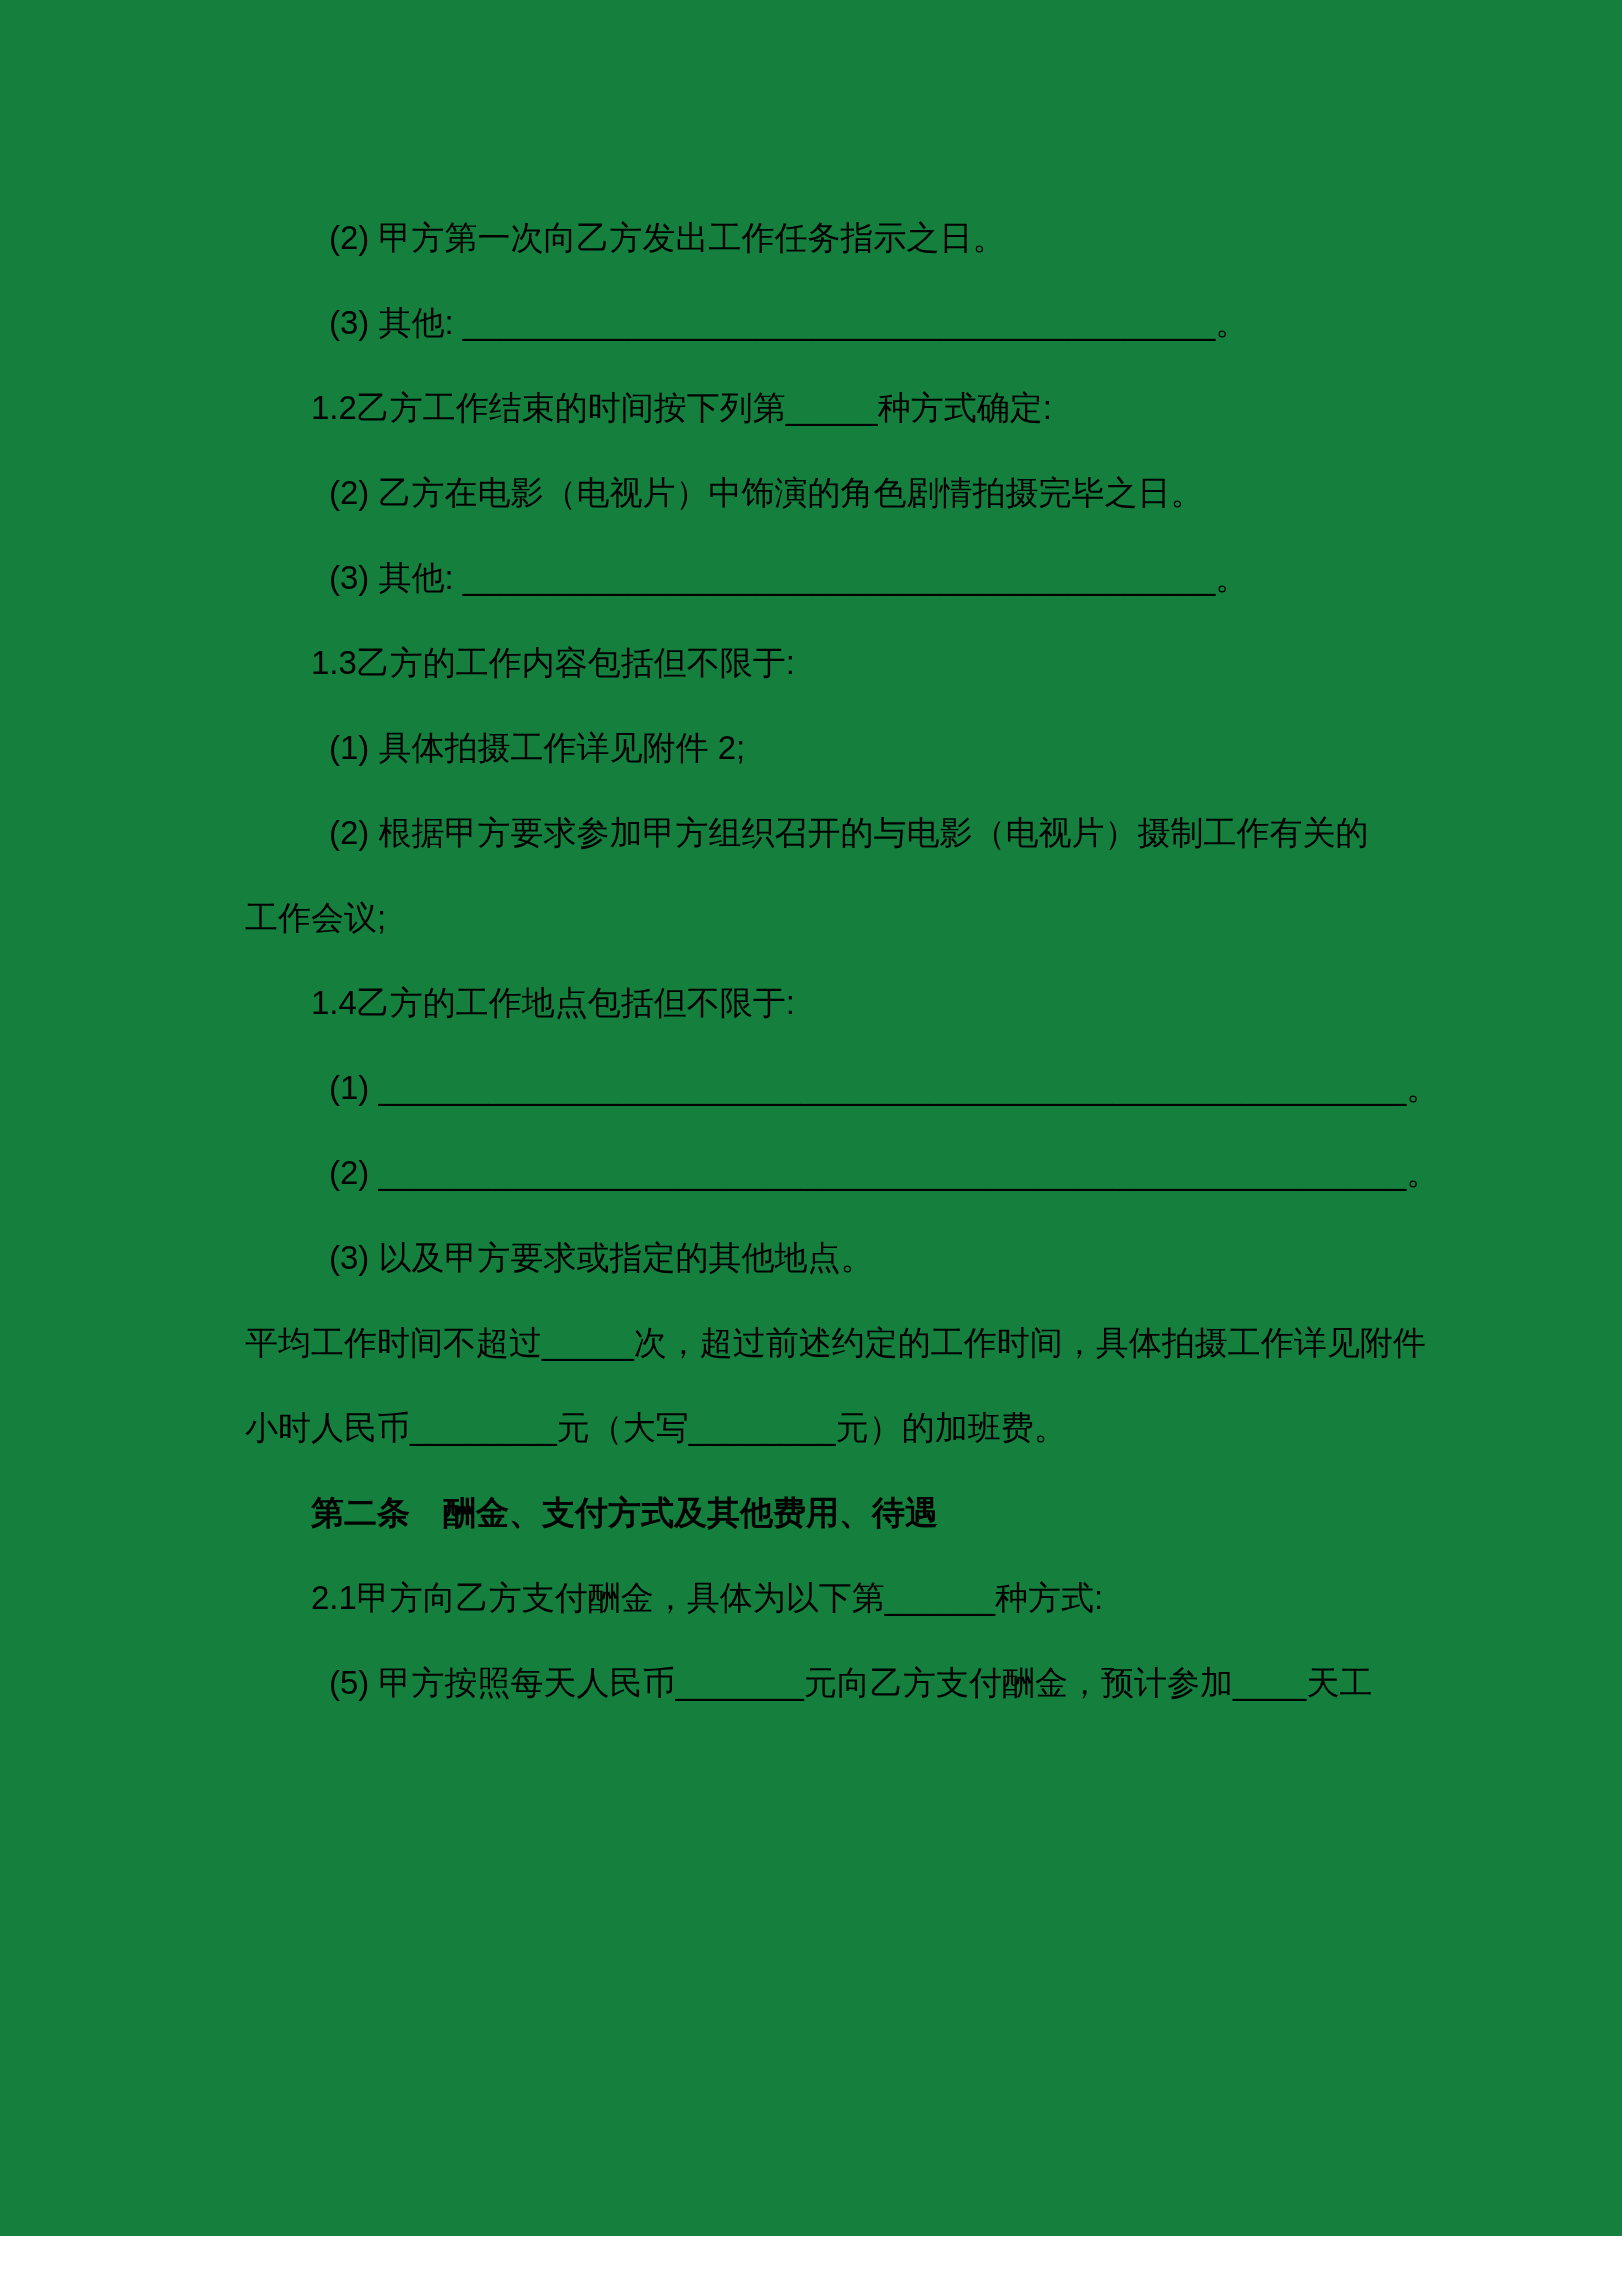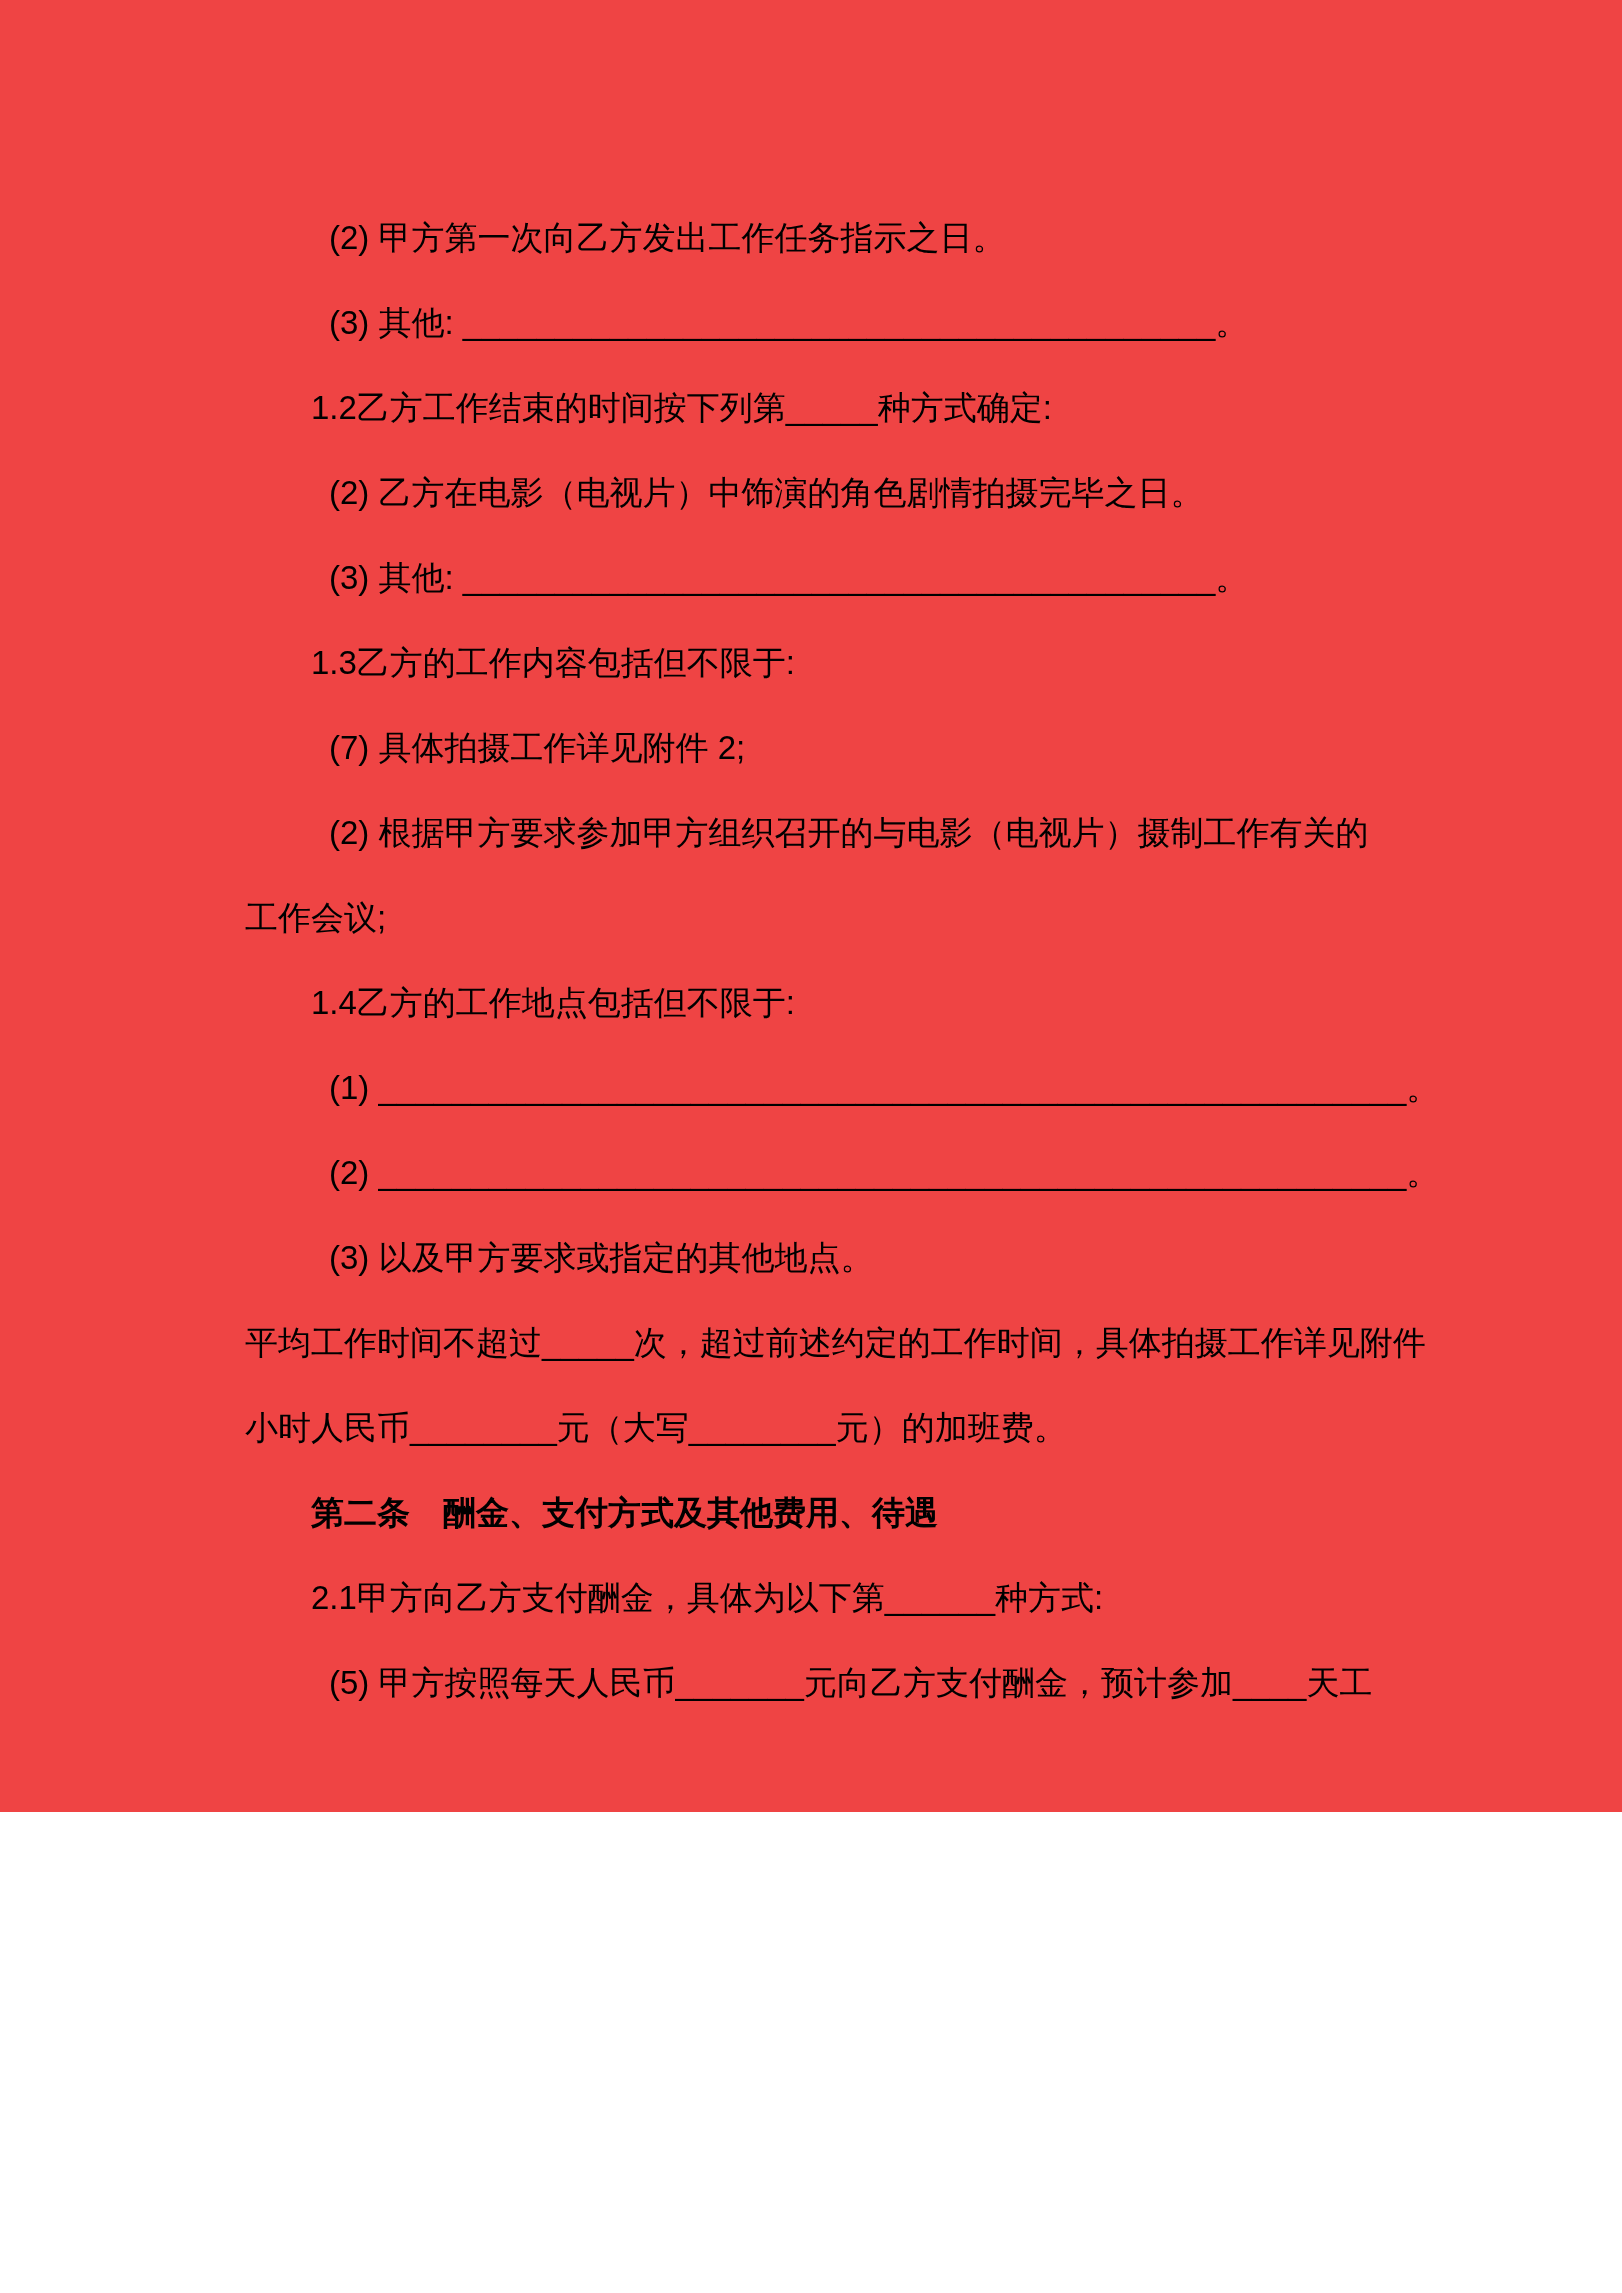--- a/index.html
+++ b/index.html
@@ -11,22 +11,22 @@
     width: 1623px;
     height: 2294px;
     position: relative;
     font-family: "Liberation Sans", "DejaVu Sans", sans-serif;
   }
   .page {
     position: absolute;
     left: 0;
     top: 0;
     width: 1623px;
-    height: 1812px;
-    background: #ef4444;
+    height: 2236px;
+    background: #15803d;
     overflow: hidden;
   }
   .contract-body {
     position: absolute;
     left: 245px;
     top: 195px;
     width: 1132px;
     color: #000000;
     font-size: 33px;
   }
@@ -46,21 +46,21 @@
 <body>
 
 <div class="page">
   <div class="contract-body" id="contract-body">
       <div class="ln ind-item">(2) 甲方第一次向乙方发出工作任务指示之日。</div>
       <div class="ln ind-item">(3) 其他: _________________________________________。</div>
       <div class="ln ind-section">1.2乙方工作结束的时间按下列第_____种方式确定:</div>
       <div class="ln ind-item">(2) 乙方在电影（电视片）中饰演的角色剧情拍摄完毕之日。</div>
       <div class="ln ind-item">(3) 其他: _________________________________________。</div>
       <div class="ln ind-section">1.3乙方的工作内容包括但不限于:</div>
-      <div class="ln ind-item">(7) 具体拍摄工作详见附件 2;</div>
+      <div class="ln ind-item">(1) 具体拍摄工作详见附件 2;</div>
       <div class="ln ind-item">(2) 根据甲方要求参加甲方组织召开的与电影（电视片）摄制工作有关的</div>
       <div class="ln ind-cont">工作会议;</div>
       <div class="ln ind-section">1.4乙方的工作地点包括但不限于:</div>
       <div class="ln ind-item">(1) ________________________________________________________。</div>
       <div class="ln ind-item">(2) ________________________________________________________。</div>
       <div class="ln ind-item">(3) 以及甲方要求或指定的其他地点。</div>
       <div class="ln ind-cont">平均工作时间不超过_____次，超过前述约定的工作时间，具体拍摄工作详见附件</div>
       <div class="ln ind-cont">小时人民币________元（大写________元）的加班费。</div>
       <div class="ln ind-section bold">第二条　酬金、支付方式及其他费用、待遇</div>
       <div class="ln ind-section">2.1甲方向乙方支付酬金，具体为以下第______种方式:</div>

